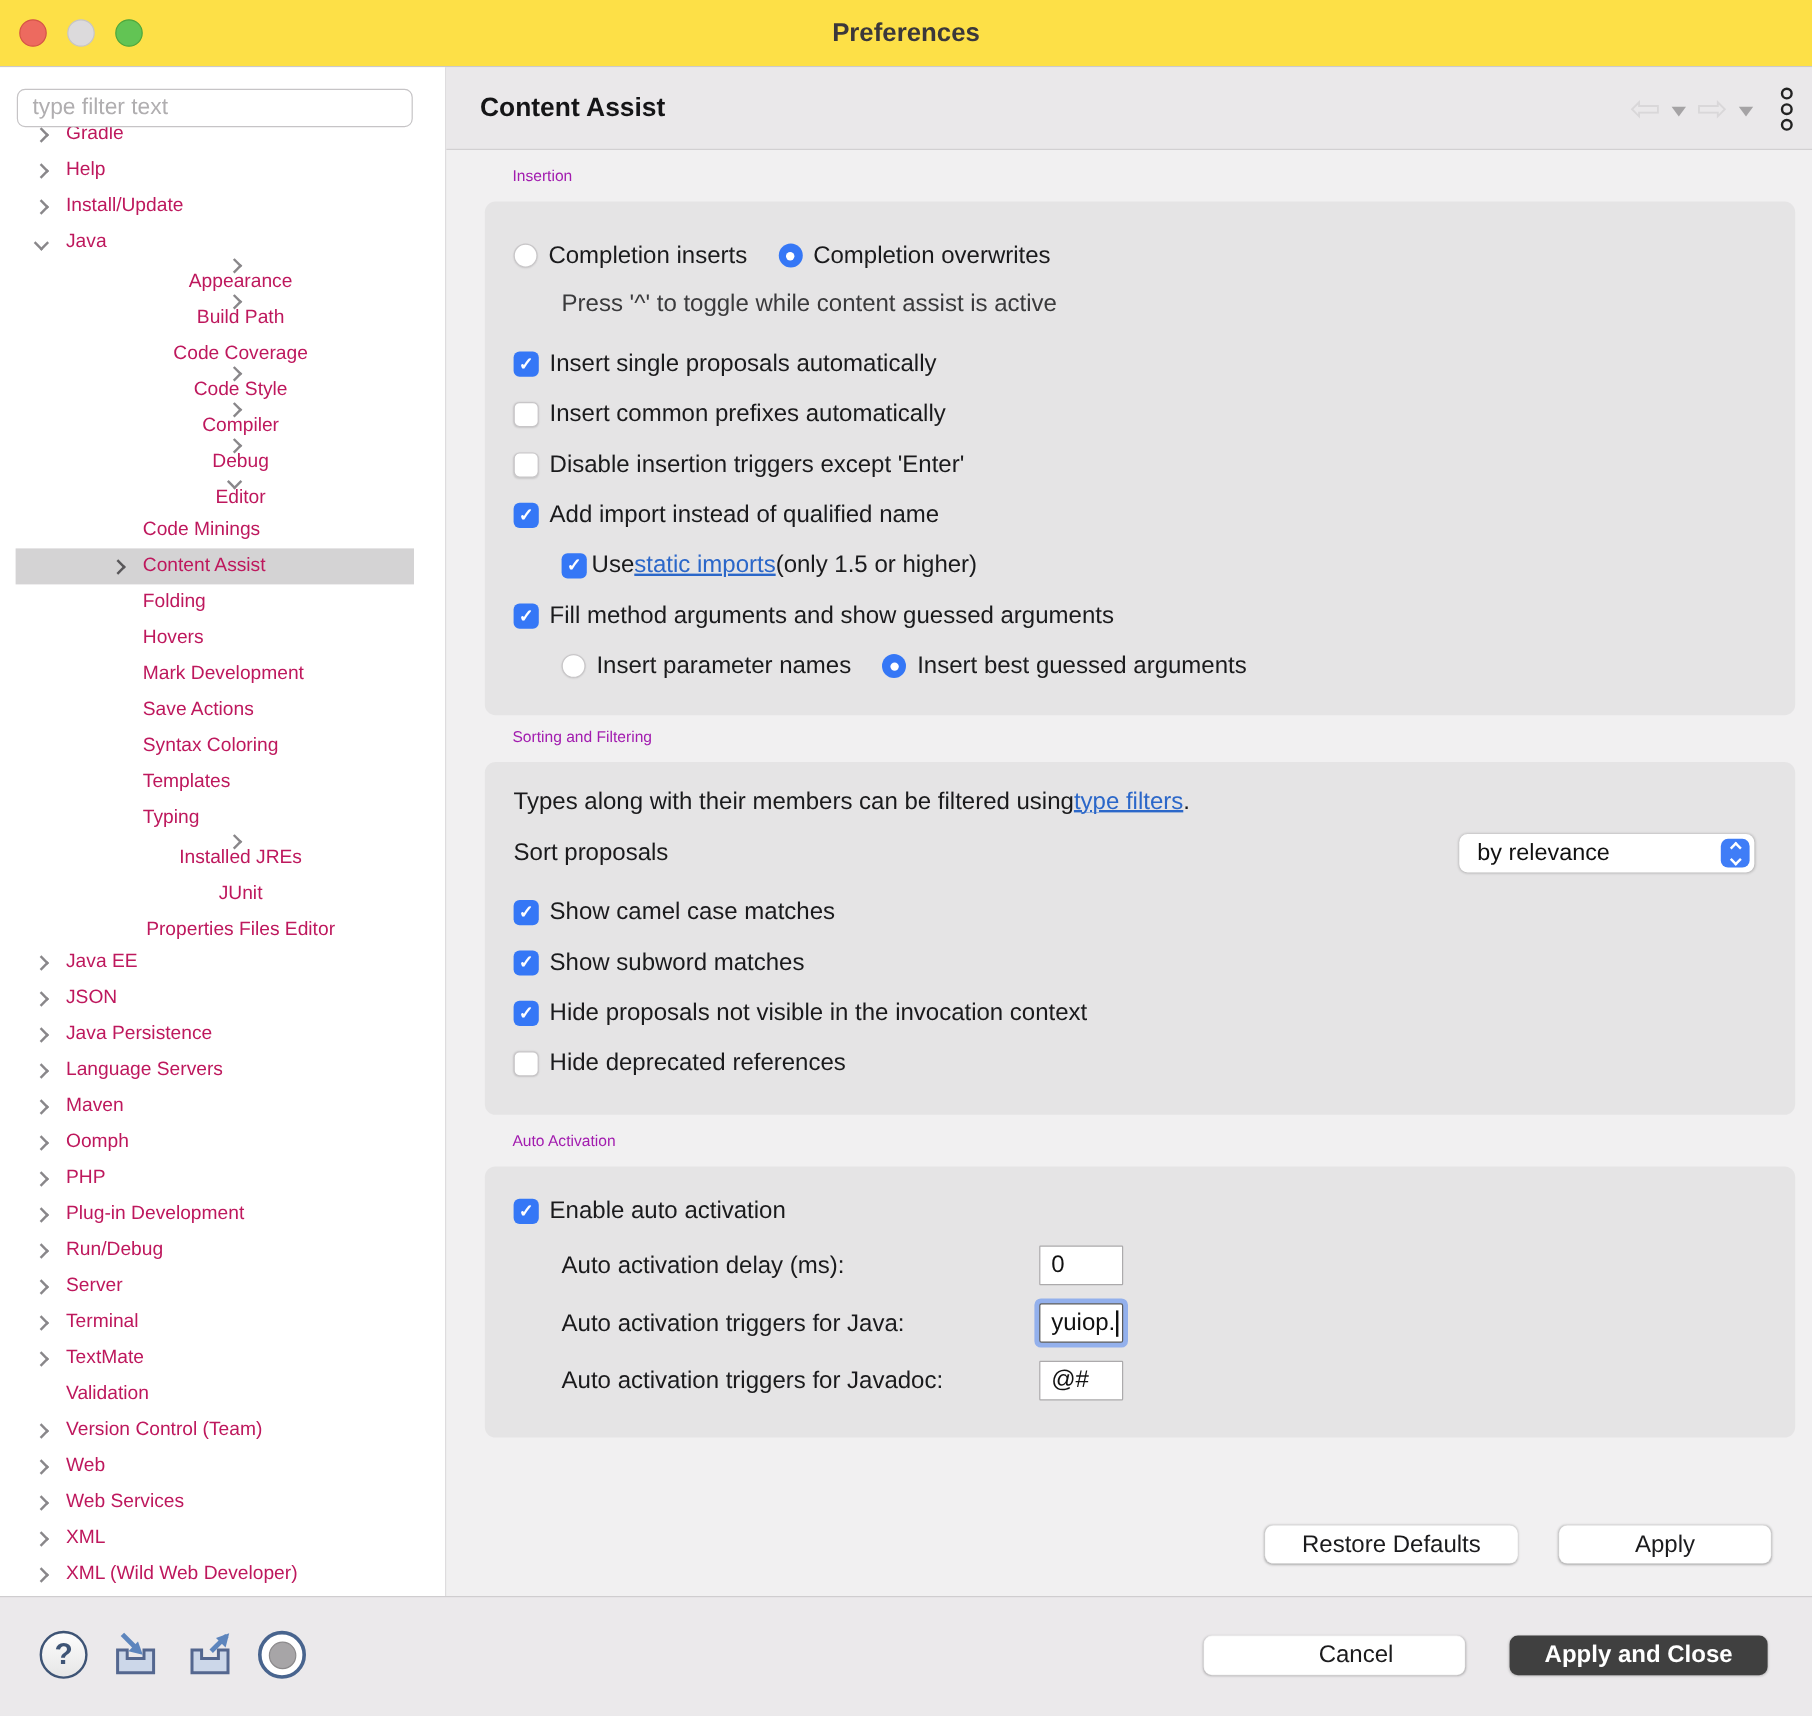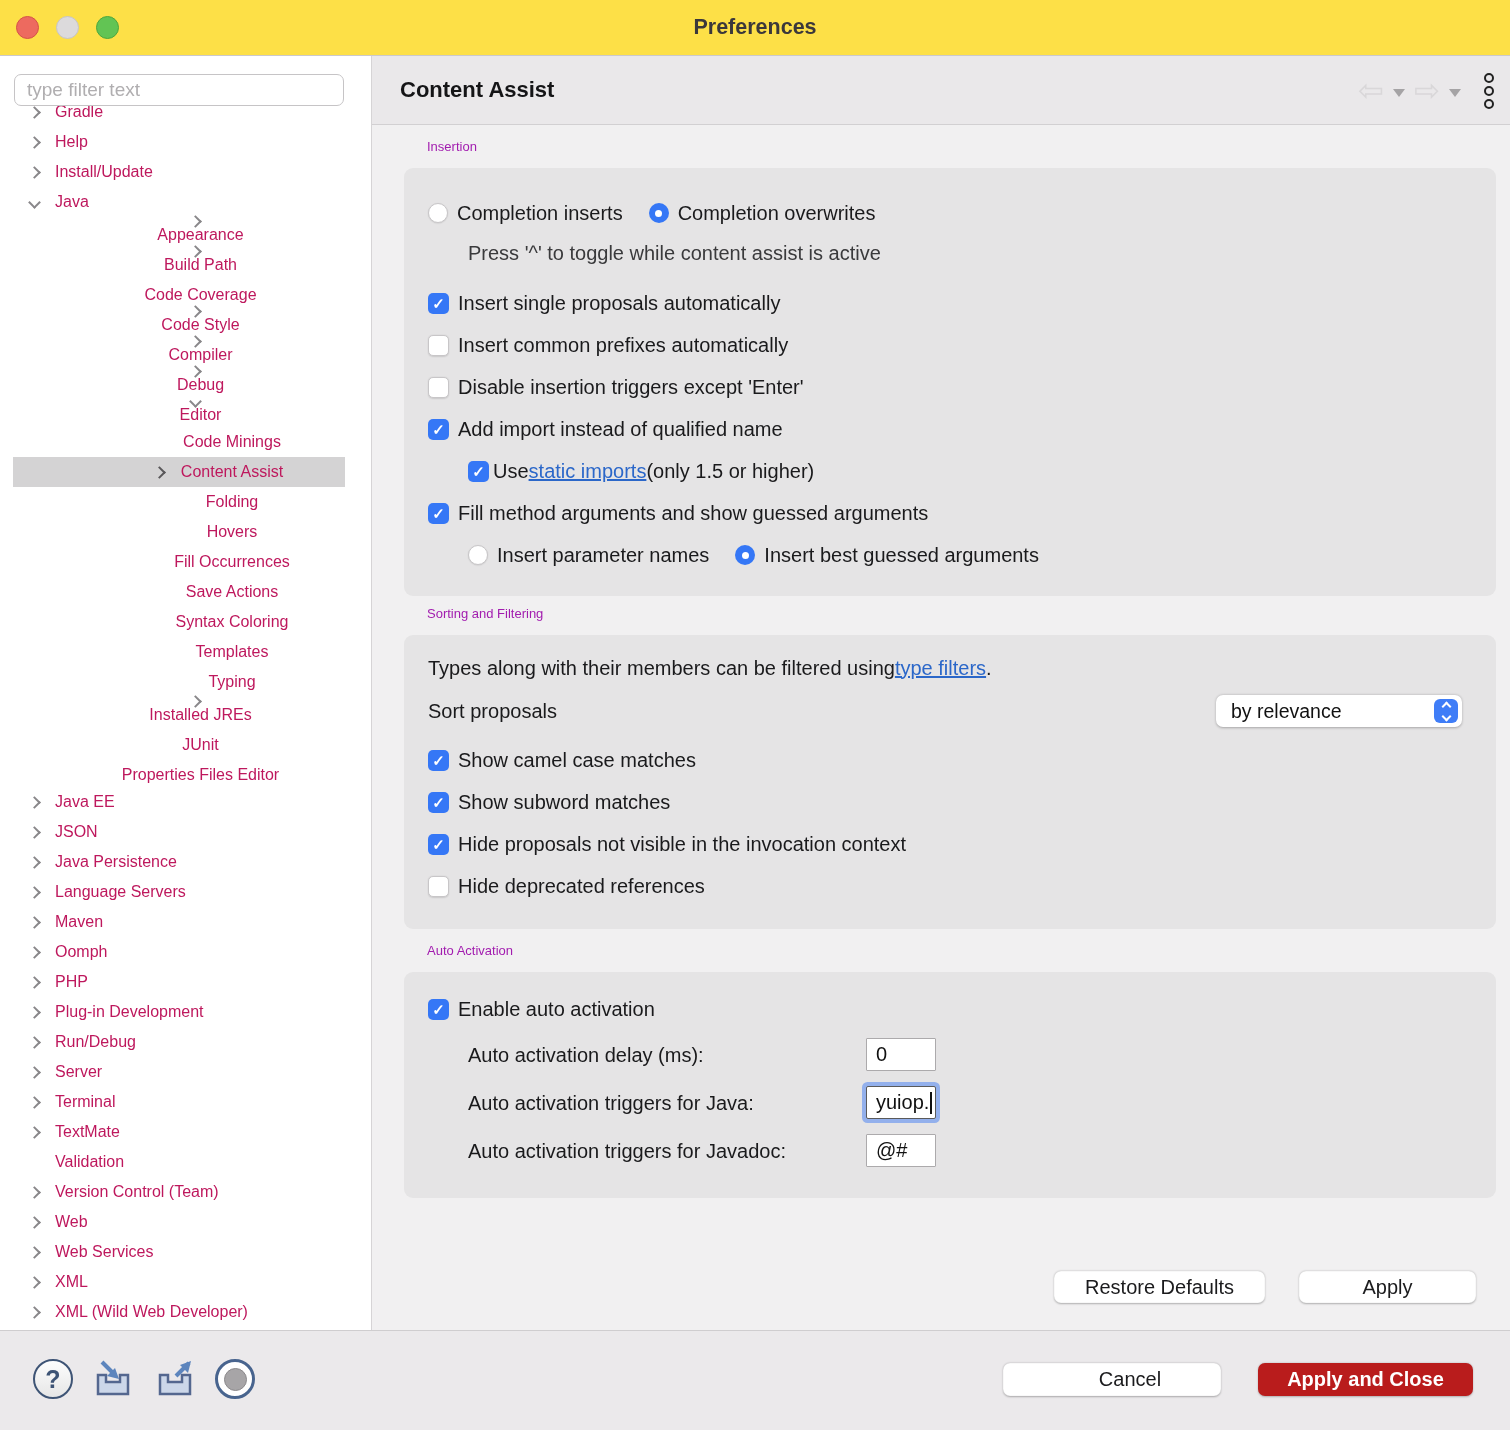--- a/index.html
+++ b/index.html
@@ -20,21 +20,21 @@
   
   .sidebar{position:absolute;left:0;top:56px;width:372px;height:1274px;background:#ffffff;
            border-right:1px solid #d6d4d6;overflow:hidden;}
   .filterbox{position:absolute;left:14px;top:18px;width:330px;height:32px;background:#fff;
              border:1px solid #c6c4c6;border-radius:7px;z-index:3;padding:0 12px;font-size:19px;
              font-family:"Liberation Sans",sans-serif;color:#333;outline:none;}
   .filterbox::placeholder{color:#b0aeb0;}
   .tree{position:absolute;left:0;top:41px;right:0;}
   .trow{height:30px;display:flex;align-items:center;margin:0 26px 0 13px;font-size:16px;color:#be185d;}
   .trow.sel{background:#d4d3d4;}
-  .trow.l1{padding-left:11px;} .trow.l2{padding-left:43px;flex-direction:column;} .trow.l3{padding-left:75px;justify-content:center;}
+  .trow.l1{padding-left:11px;} .trow.l2{padding-left:43px;flex-direction:column;} .trow.l3{padding-left:75px;}
   .chevslot{width:20px;margin-right:11px;display:flex;align-items:center;justify-content:center;flex:none;}
   .chev{width:9px;height:9px;border-top:2.2px solid #89878a;border-right:2.2px solid #89878a;}
   .chev.right{transform:rotate(45deg);}
   .chev.down{transform:rotate(135deg);}
   .chev.hidden{visibility:hidden;}
   .trow.sel .chev{border-color:#59575a;}
 
   
   .chead{position:absolute;left:372px;top:56px;width:1138px;height:69px;background:#eae8ea;
          border-bottom:1px solid #d2d0d2;display:flex;align-items:center;}
@@ -100,21 +100,21 @@
   .icon-help{width:40px;height:40px;border-radius:50%;border:2.5px solid #3e5475;
              background:linear-gradient(#fdfdfd,#e6e6e6);display:flex;align-items:center;justify-content:center;
              font-size:25px;font-weight:bold;color:#3e5475;}
   .icon-record{width:40px;height:40px;border-radius:50%;border:3px solid #48648e;background:#fff;
                display:flex;align-items:center;justify-content:center;}
   .icon-record i{width:23px;height:23px;border-radius:50%;background:#a7a5a7;border:1px solid #8b898b;}
   .bbtn{position:absolute;top:32px;height:33px;border-radius:7px;display:flex;align-items:center;
         justify-content:center;font-size:20px;}
   .bbtn-cancel{left:1003px;width:218px;background:#fff;color:#1b1b1d;
         box-shadow:0 0.5px 2px rgba(0,0,0,0.28), inset 0 0 0 0.5px rgba(0,0,0,0.06);padding-left:36px;}
-  .bbtn-ok{left:1258px;width:215px;background:#b91c1c;color:#fff;font-weight:bold;
+  .bbtn-ok{left:1258px;width:215px;background:#404040;color:#fff;font-weight:bold;
         box-shadow:0 0.5px 2px rgba(0,0,0,0.25);}
 </style>
 </head>
 <body>
 
 <div class="window">
 
   <div class="titlebar">
     <div class="lights">
       <span class="light close"></span>
@@ -213,21 +213,21 @@
         <div class="trow l3">
           <span class="chevslot">
             <i class="chev hidden"></i>
           </span>
           <span>Hovers</span>
         </div>
         <div class="trow l3">
           <span class="chevslot">
             <i class="chev hidden"></i>
           </span>
-          <span>Fill Occurrences</span>
+          <span>Mark Development</span>
         </div>
         <div class="trow l3">
           <span class="chevslot">
             <i class="chev hidden"></i>
           </span>
           <span>Save Actions</span>
         </div>
         <div class="trow l3">
           <span class="chevslot">
             <i class="chev hidden"></i>

